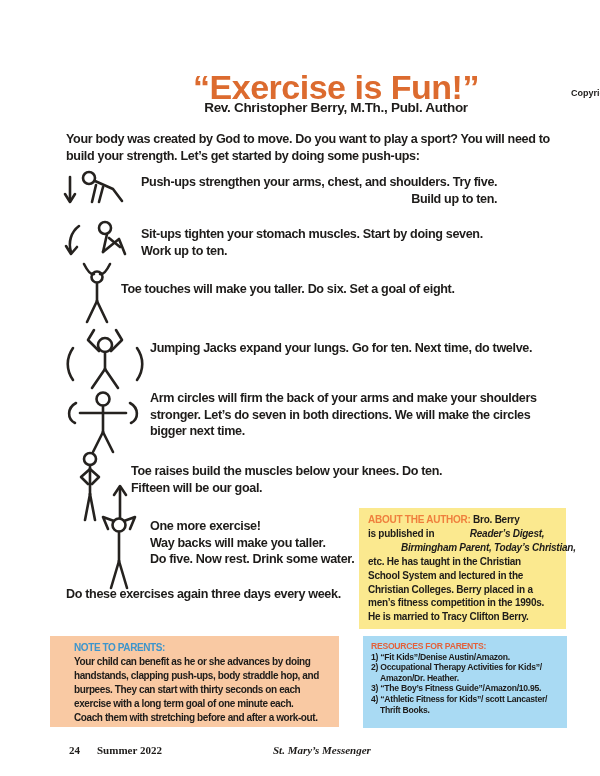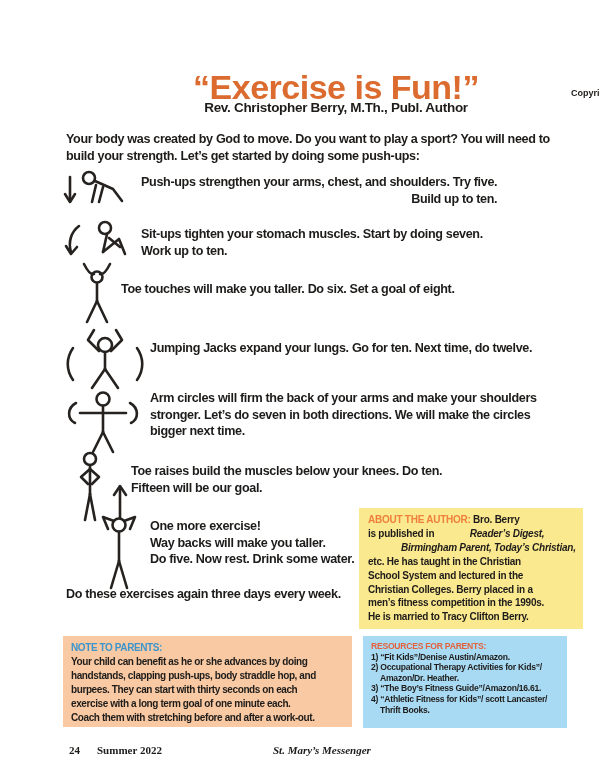--- a/index.html
+++ b/index.html
@@ -18,25 +18,25 @@
   
   .bodyline{white-space:nowrap;font-size:12.6px;line-height:16.5px;letter-spacing:-0.35px;}
   .intro{position:absolute;left:30px;top:131px;}
   .closing{position:absolute;left:30px;top:586px;}
   .ex-text{position:absolute;}
   .fig{position:absolute;}
   .fig svg{display:block;}
   
   .box{position:absolute;box-sizing:border-box;}
   .box .bline{white-space:nowrap;}
-  .about-box{left:323px;top:508px;width:224px;height:121px;background:#FBE98F;padding:5px 9px;}
+  .about-box{left:323px;top:508px;width:207px;height:121px;background:#FBE98F;padding:5px 9px;}
   .about-box .bline{font-size:10px;line-height:13.9px;letter-spacing:-0.25px;}
   .about-head{color:#EF7F3D;}
   .italic{font-style:italic;padding-left:33px;}
-  .note-box{left:27px;top:636px;width:289px;height:91px;background:#F9C9A3;padding:5px 8px;}
+  .note-box{left:14px;top:636px;width:289px;height:91px;background:#F9C9A3;padding:5px 24px;}
   .note-box .bline{font-size:10px;line-height:14px;letter-spacing:-0.4px;}
   .note-head{color:#3D95CC;font-size:10.5px;}
   .res-box{left:327px;top:636px;width:204px;height:92px;background:#A9DAF3;padding:5px 0 4px 8px;}
   .res-box .bline{font-size:8.6px;line-height:10.6px;letter-spacing:-0.25px;}
   .res-head{color:#E3613B;font-size:9.4px;}
   .res-indent{padding-left:9px;}
   
   .footer-num{position:absolute;left:33px;top:744px;font-size:11px;font-family:"Liberation Serif",serif;}
   .footer-issue{position:absolute;left:61px;top:744px;font-size:11px;font-family:"Liberation Serif",serif;}
   .footer-pub{position:absolute;left:237px;top:744px;font-size:11px;font-style:italic;font-family:"Liberation Serif",serif;}
@@ -187,21 +187,21 @@
     <div class="bline">burpees. They can start with thirty seconds on each</div>
     <div class="bline">exercise with a long term goal of one minute each.</div>
     <div class="bline">Coach them with stretching before and after a work-out.</div>
   </div>
 
   <div class="box res-box">
     <div class="bline res-head">RESOURCES FOR PARENTS:</div>
     <div class="bline">1) “Fit Kids”/Denise Austin/Amazon.</div>
     <div class="bline">2) Occupational Therapy Activities for Kids”/</div>
     <div class="bline res-indent">Amazon/Dr. Heather.</div>
-    <div class="bline">3) “The Boy’s Fitness Guide”/Amazon/16.61.</div>
+    <div class="bline">3) “The Boy’s Fitness Guide”/Amazon/10.95.</div>
     <div class="bline">4) “Athletic Fitness for Kids”/ scott Lancaster/</div>
     <div class="bline res-indent">Thrift Books.</div>
   </div>
 
   <div class="footer-num">24</div>
   <div class="footer-issue">Summer 2022</div>
   <div class="footer-pub">St. Mary’s Messenger</div>
 
 </div>
 

